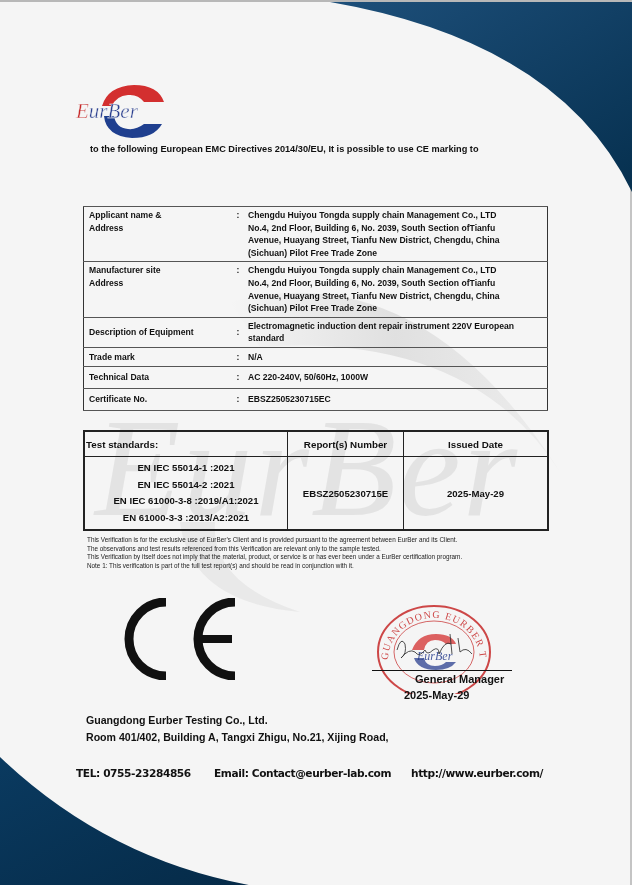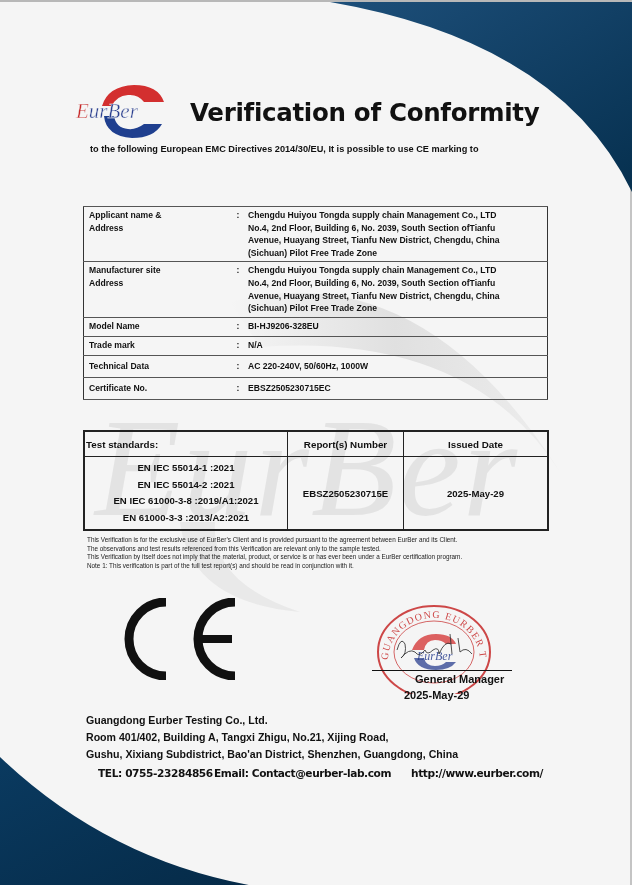--- a/index.html
+++ b/index.html
@@ -63,42 +63,41 @@
   <div class="watermark">EurBer</div>
 
   <svg class="logo" viewBox="0 0 104 60">
     <path d="M 30 26 Q 36 6 62 5 Q 86 5 92 22 L 72 22 Q 66 14 56 15 Q 44 16 40 26 Z" fill="#d32f2f"></path>
     <path d="M 32 36 Q 34 56 60 58 Q 82 58 90 44 L 72 44 Q 64 50 56 49 Q 44 48 42 36 Z" fill="#1f3f8f"></path>
     <text x="4" y="38" font-family="Liberation Serif, serif" font-style="italic" font-size="21" fill="#2a3f8f" stroke="#f5f5f5" stroke-width="0.4">
       <tspan fill="#c62828">E</tspan><tspan fill="#2a3f8f">urBer</tspan>
     </text>
   </svg>
 
-  <div class="title">Verification of Conformity</div>
 
   <div class="intro">
     <p>to the following European EMC Directives 2014/30/EU, It is possible to use CE marking to</p>
   </div>
 
   <table class="info">
     <tbody>
         <tr>
       <td class="lbl"><span>Applicant name &amp;</span><br><span>Address</span></td>
       <td class="colon">:</td>
       <td><span>Chengdu Huiyou Tongda supply chain Management Co., LTD</span><br><span>No.4, 2nd Floor, Building 6, No. 2039, South Section ofTianfu</span><br><span>Avenue, Huayang Street, Tianfu New District, Chengdu, China</span><br><span>(Sichuan) Pilot Free Trade Zone</span></td>
     </tr>
     <tr>
       <td class="lbl"><span>Manufacturer site</span><br><span>Address</span></td>
       <td class="colon">:</td>
       <td><span>Chengdu Huiyou Tongda supply chain Management Co., LTD</span><br><span>No.4, 2nd Floor, Building 6, No. 2039, South Section ofTianfu</span><br><span>Avenue, Huayang Street, Tianfu New District, Chengdu, China</span><br><span>(Sichuan) Pilot Free Trade Zone</span></td>
     </tr>
-    <tr class="mid" style="height:19px">
-      <td class="lbl">Model Name</td>
+    <tr class="mid">
+      <td class="lbl">Description of Equipment</td>
       <td class="colon">:</td>
-      <td>BI-HJ9206-328EU</td>
+      <td><span>Electromagnetic induction dent repair instrument 220V European</span><br><span>standard</span></td>
     </tr>
     <tr class="mid" style="height:19px">
       <td class="lbl">Trade mark</td>
       <td class="colon">:</td>
       <td>N/A</td>
     </tr>
     <tr class="mid" style="height:22px">
       <td class="lbl">Technical Data</td>
       <td class="colon">:</td>
       <td>AC 220-240V, 50/60Hz, 1000W</td>
@@ -158,18 +157,17 @@
     <text x="45" y="62" font-family="Liberation Serif, serif" font-style="italic" font-size="12" fill="#2a3f8f" opacity="0.85">EurBer</text>
     <path d="M 25 52 q 4 -14 8 -6 q 2 10 -4 14 q 8 -10 14 -6 q 4 6 10 -2 q 2 6 8 0 q 6 -4 6 4 q 6 -14 12 -10 M 78 36 l 2 20 M 86 40 l 2 14 q 6 -6 12 2" fill="none" stroke="#333" stroke-width="1" opacity="0.85"></path>
   </svg>
   <div class="sig-line"></div>
   <div class="sig-title">General Manager</div>
   <div class="sig-date">2025-May-29</div>
 
   <div class="company">
     <p>Guangdong Eurber Testing Co., Ltd.</p>
     <p>Room 401/402, Building A, Tangxi Zhigu, No.21, Xijing Road,</p>
-    <p>Gushu, Xixiang Subdistrict, Bao'an District, Shenzhen, Guangdong, China</p>
   </div>
-  <div class="contact" style="left:98px">TEL: 0755-23284856</div>
+  <div class="contact" style="left:76px">TEL: 0755-23284856</div>
   <div class="contact" style="left:214px">Email: Contact@eurber-lab.com</div>
   <div class="contact" style="left:411px">http://www.eurber.com/</div>
 </div>
 
 </body></html>

